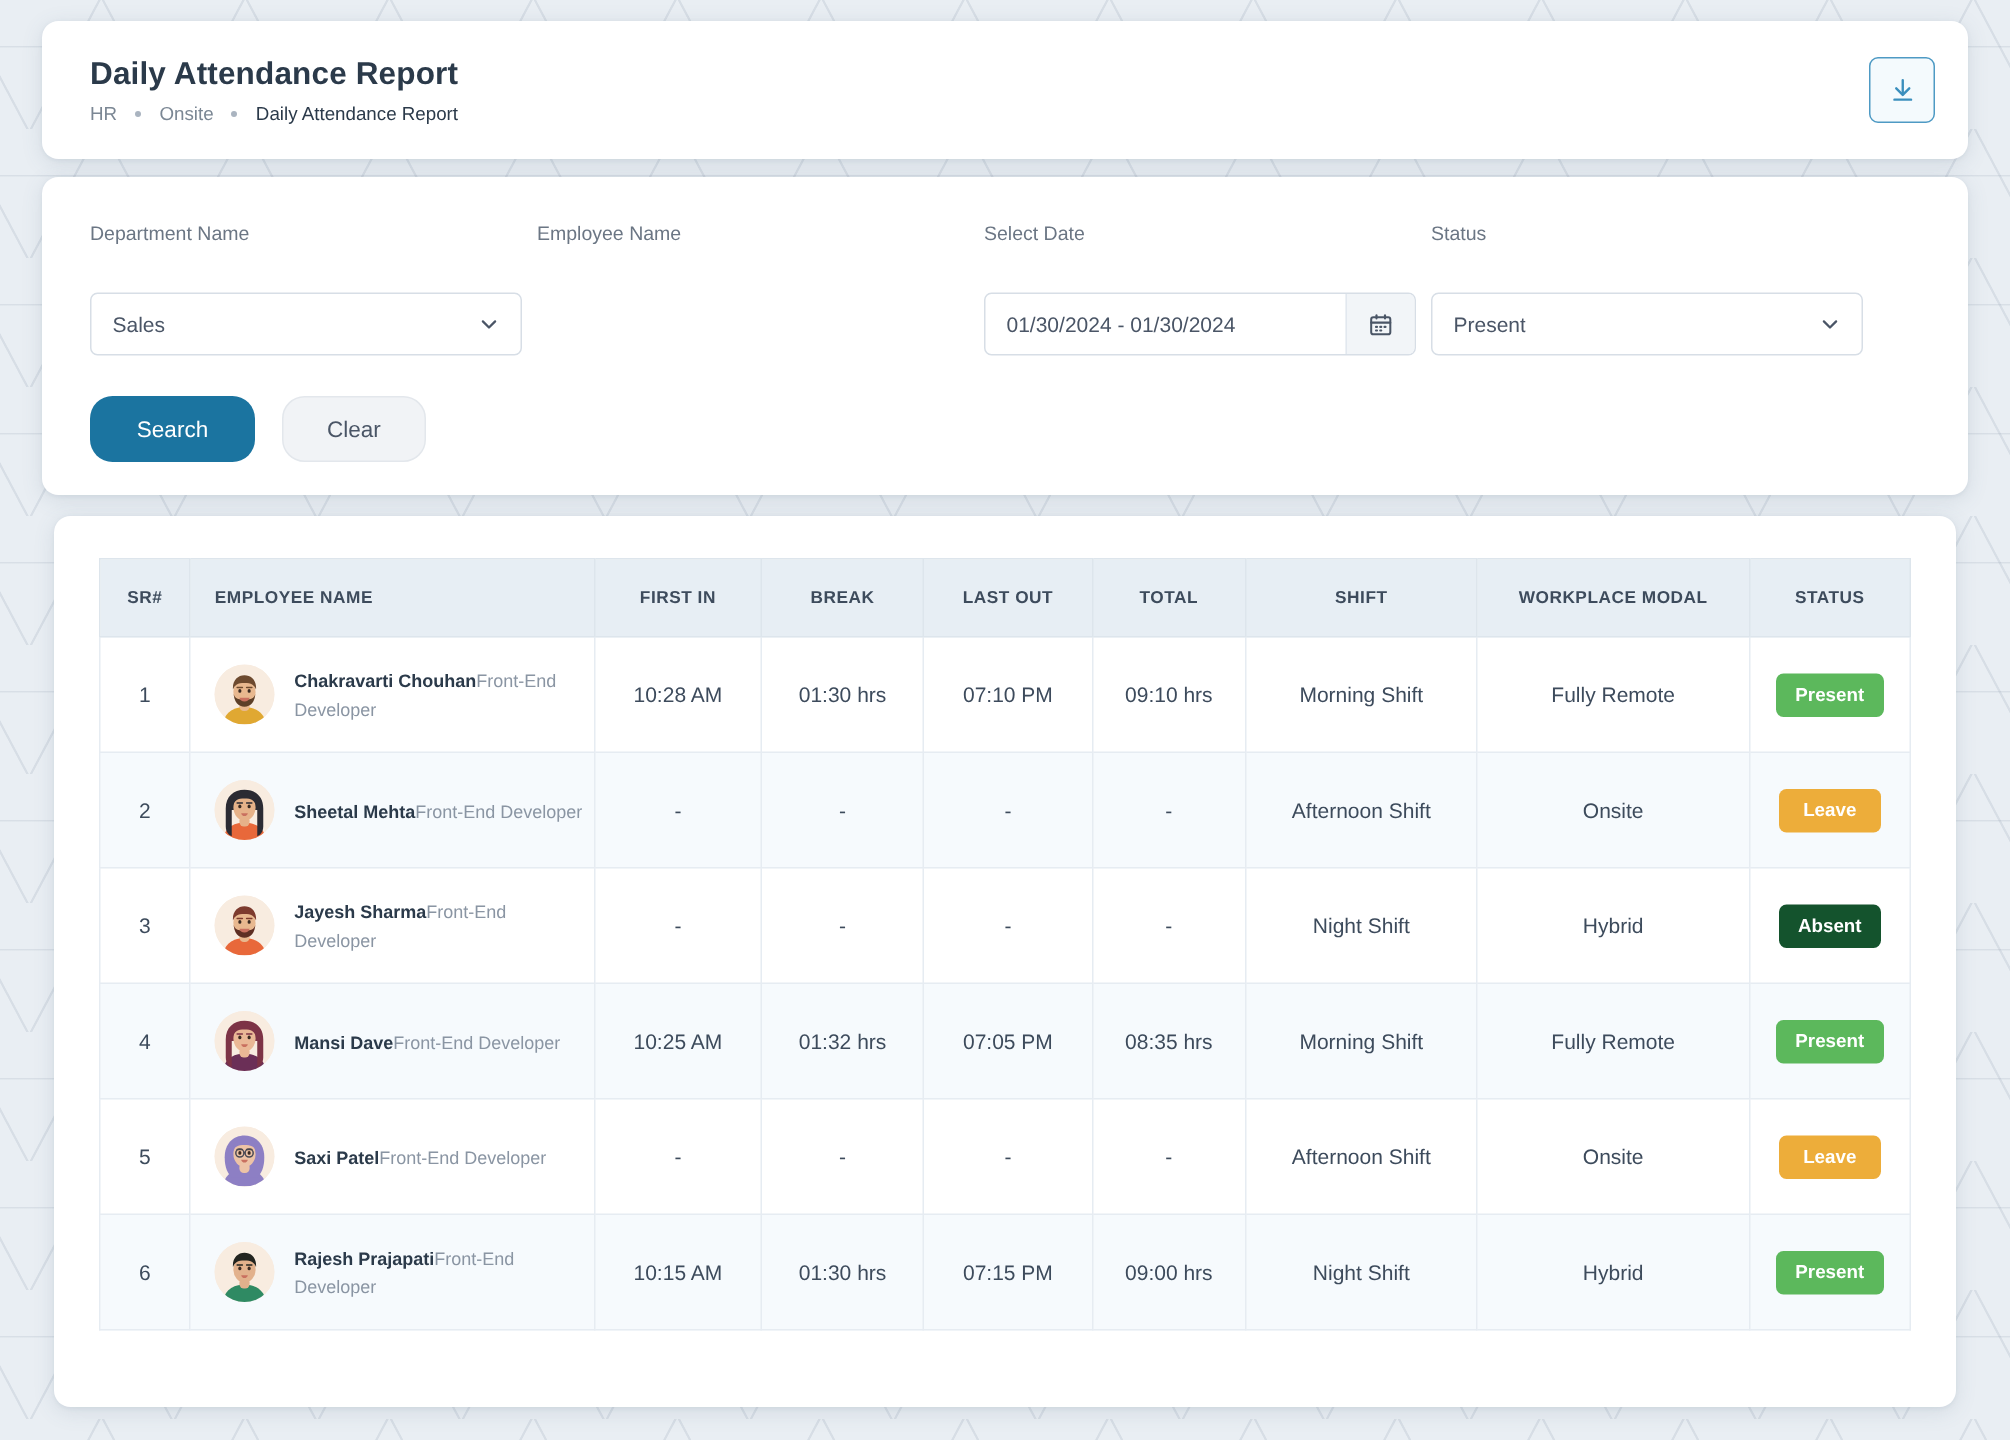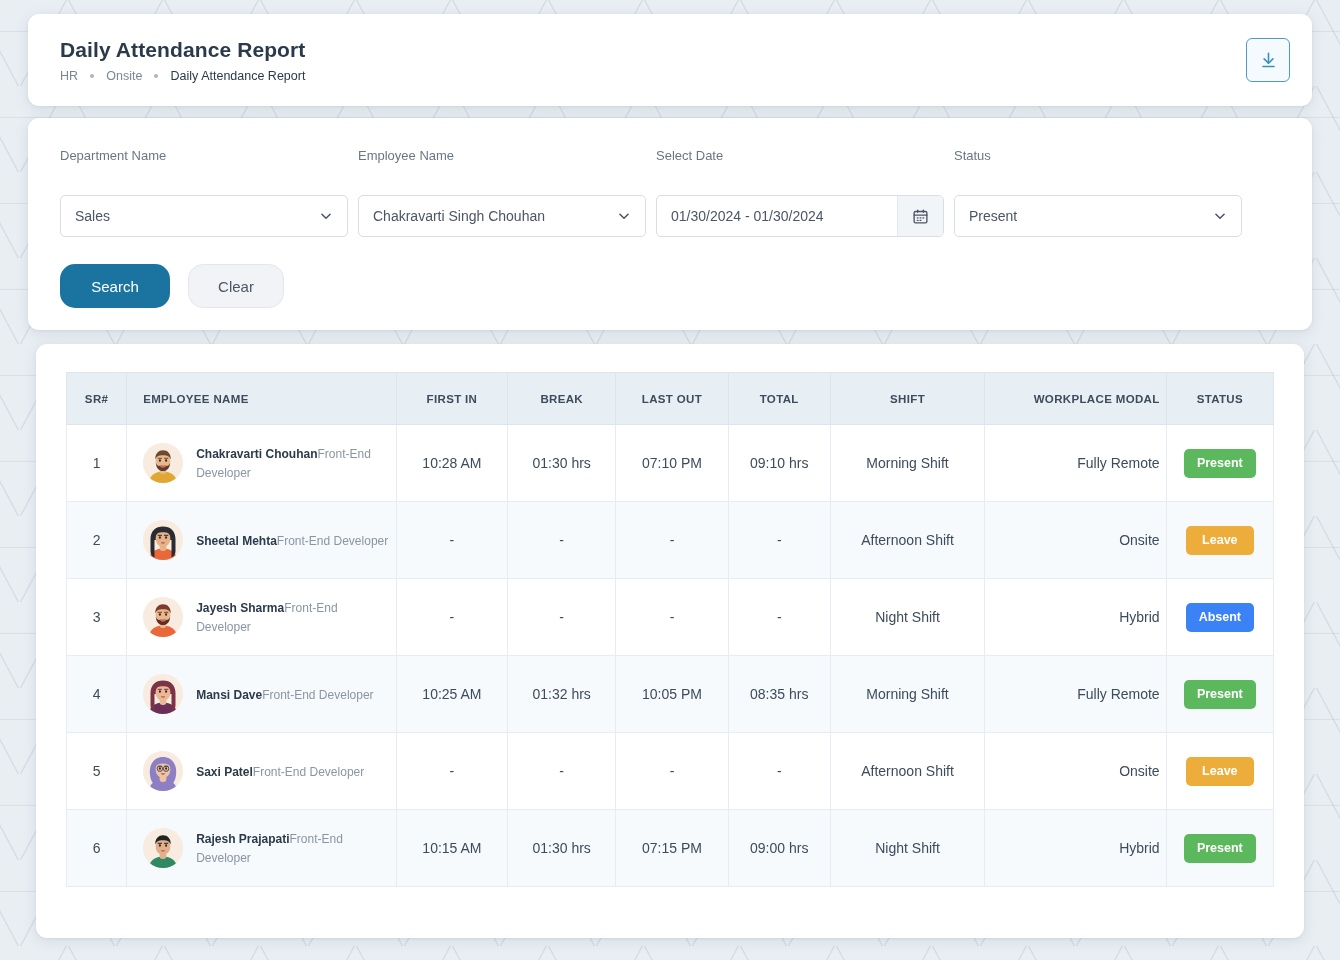--- a/index.html
+++ b/index.html
@@ -215,21 +215,21 @@
   }
 
   
   .w-sr    { width: 60px; }
   .w-name  { width: 269px; }
   .w-first { width: 111px; }
   .w-break { width: 108px; }
   .w-last  { width: 112px; }
   .w-total { width: 102px; }
   .w-shift { width: 154px; }
-  .w-place { width: 181px; text-align: right; }
+  .w-place { width: 181px; }
   .w-status{ width: 107px; }
 </style>
 </head>
 <body>
 
 <div id="page">
 
   <div id="header-card" class="card">
     <div>
       <div id="page-title">Daily Attendance Report</div>
@@ -258,26 +258,20 @@
         <div class="control select">
           <span class="value">Sales</span>
           <svg class="chev" width="14" height="14" viewBox="0 0 24 24" fill="none" stroke="#4a5566" stroke-width="2.6" stroke-linecap="round" stroke-linejoin="round">
             <polyline points="5,9 12,16 19,9"></polyline>
           </svg>
         </div>
       </div>
 
       <div class="field">
         <span class="field-label">Employee Name</span>
-        <div class="control select">
-          <span class="value">Chakravarti Singh Chouhan</span>
-          <svg class="chev" width="14" height="14" viewBox="0 0 24 24" fill="none" stroke="#4a5566" stroke-width="2.6" stroke-linecap="round" stroke-linejoin="round">
-            <polyline points="5,9 12,16 19,9"></polyline>
-          </svg>
-        </div>
       </div>
 
       <div class="field">
         <span class="field-label">Select Date</span>
         <div class="control date">
           <span class="value">01/30/2024 - 01/30/2024</span>
           <span class="cal-btn">
             <svg width="17" height="17" viewBox="0 0 24 24" fill="none" stroke="#4a5566" stroke-width="1.9" stroke-linecap="round" stroke-linejoin="round">
               <rect x="3" y="5" width="18" height="16" rx="2"></rect>
               <line x1="3" y1="10" x2="21" y2="10"></line>
@@ -405,21 +399,21 @@
                 </span>
                 <span class="emp-text"><span class="emp-name">Jayesh Sharma</span><span class="emp-role">Front-End Developer</span></span>
               </div>
             </td>
             <td class="w-first">-</td>
             <td class="w-break">-</td>
             <td class="w-last">-</td>
             <td class="w-total">-</td>
             <td class="w-shift">Night Shift</td>
             <td class="w-place">Hybrid</td>
-            <td class="w-status"><span class="badge" style="background: #3b82f6;">Absent</span></td>
+            <td class="w-status"><span class="badge" style="background: #14532d;">Absent</span></td>
           </tr>
           <tr>
             <td class="w-sr">4</td>
             <td class="w-name col-name">
               <div class="emp-cell">
                 <span class="avatar">
                   <svg width="40" height="40" viewBox="0 0 40 40">
                     <circle cx="20" cy="20" r="20" fill="#f8ece0"></circle>
                     <path d="M6 40c0-7.2 6.3-11.6 14-11.6S34 32.8 34 40z" fill="#6b2f57"></path>
                     <path d="M7.5 19c0-8 5.2-12.5 12.5-12.5S32.5 11 32.5 19v12c0 4-2.5 6-4 6.5V20H11.5v17.5C10 37 7.5 35 7.5 31z" fill="#7d3346"></path>
@@ -430,21 +424,21 @@
                     <ellipse cx="16.9" cy="17.6" rx="1.05" ry="1.25" fill="#3a2a22"></ellipse>
                     <ellipse cx="23.1" cy="17.6" rx="1.05" ry="1.25" fill="#3a2a22"></ellipse>
                     <path d="M15.1 15.3h3.5M21.4 15.3h3.5" stroke="#7d3346" stroke-width="1" stroke-linecap="round" fill="none"></path>
                   </svg>
                 </span>
                 <span class="emp-text"><span class="emp-name">Mansi Dave</span><span class="emp-role">Front-End Developer</span></span>
               </div>
             </td>
             <td class="w-first">10:25 AM</td>
             <td class="w-break">01:32 hrs</td>
-            <td class="w-last">10:05 PM</td>
+            <td class="w-last">07:05 PM</td>
             <td class="w-total">08:35 hrs</td>
             <td class="w-shift">Morning Shift</td>
             <td class="w-place">Fully Remote</td>
             <td class="w-status"><span class="badge" style="background: rgb(92, 184, 92);">Present</span></td>
           </tr>
           <tr>
             <td class="w-sr">5</td>
             <td class="w-name col-name">
               <div class="emp-cell">
                 <span class="avatar">

